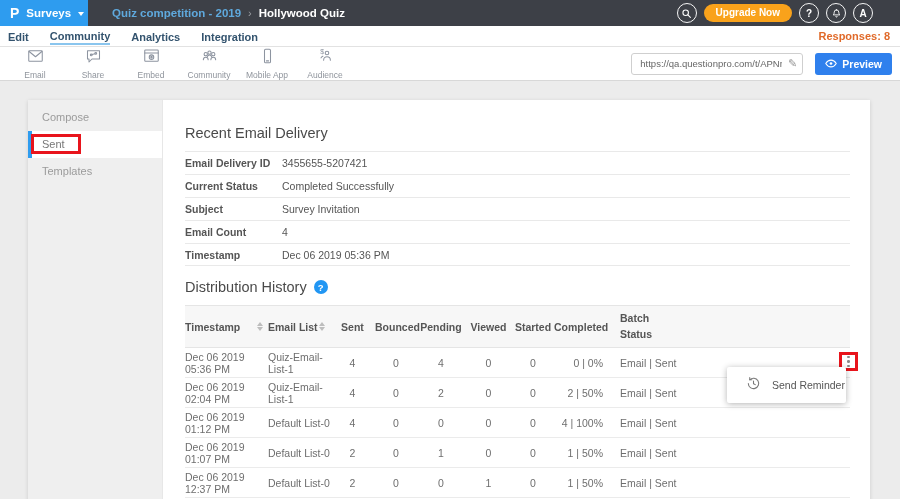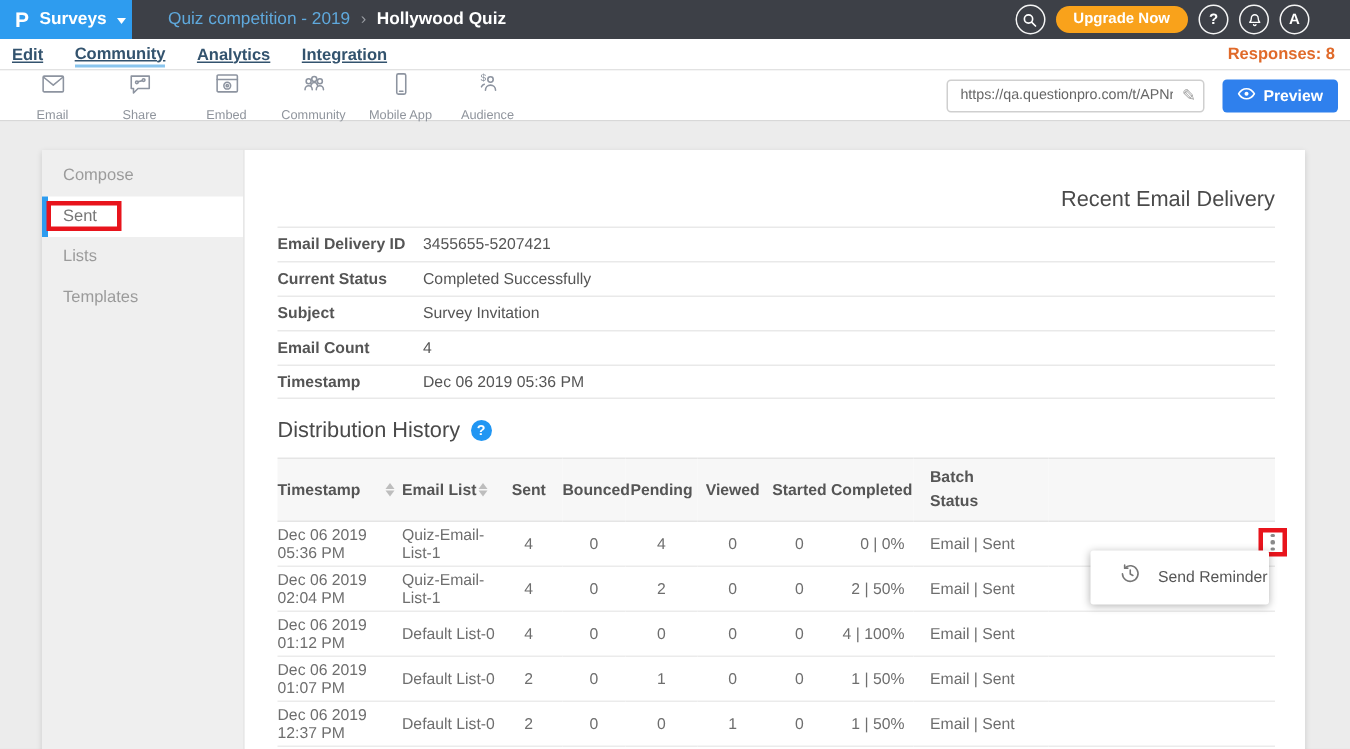--- a/index.html
+++ b/index.html
@@ -9,34 +9,34 @@
   
   .topbar { position:absolute; left:0; top:0; width:900px; height:26px;
             background:#3d4047; display:flex; align-items:center; }
   .logo-area { width:88px; height:26px; background:#2e9cef; display:flex;
                align-items:center; padding:0 8px 0 10px; color:#fff; gap:7px; }
   .logo-p { font-weight:bold; font-size:14px; line-height:1; }
   .product-label { font-size:11.5px; font-weight:600; }
   .caret-down { width:0; height:0; border-left:3.5px solid transparent;
                 border-right:3.5px solid transparent; border-top:4px solid #fff; margin-top:1px; }
   .breadcrumb { display:flex; align-items:center; gap:7px; margin-left:24px; font-size:11.5px; }
-  .bc-parent { color:#5fa9dd; font-weight:400; }
+  .bc-parent { color:#5fa9dd; font-weight:700; }
   .bc-sep { color:#9a9da3; font-size:11px; }
   .bc-current { color:#fff; font-weight:700; }
   .topbar-right { margin-left:auto; display:flex; align-items:center; gap:7px; padding-right:27px; }
   .circle-btn { width:20px; height:20px; border:1.5px solid rgba(255,255,255,.95); border-radius:50%;
                 display:flex; align-items:center; justify-content:center; color:#fff;
                 font-size:10px; font-weight:bold; flex-shrink:0; }
   .upgrade-btn { background:#f9a21b; color:#fff; font-size:10px; font-weight:bold;
                  height:18px; line-height:18px; padding:0 12px; border-radius:9px; border:none; }
 
   
   .navbar { position:absolute; left:0; top:26px; width:900px; height:21px; background:#fff;
             border-bottom:1px solid #e2e2e2; display:flex; align-items:center; padding-left:8px; }
-  .nav-item { font-size:11px; font-weight:700; color:#33536e; margin-right:21px; padding:2px 0 1px;text-decoration:underline; }
+  .nav-item { font-size:11px; font-weight:700; color:#33536e; margin-right:21px; padding:2px 0 1px; }
   .nav-item.active { border-bottom:2px solid #8ac5ee; }
   .responses { margin-left:auto; padding-right:10px; font-size:11px; font-weight:700; color:#e06a2a; }
 
   
   .toolbar { position:absolute; left:0; top:47px; width:900px; height:34px; background:#fff;
              border-bottom:1px solid #d8d8d8; display:flex; align-items:center; padding-left:6px; }
   .tool { width:58px; display:flex; flex-direction:column; align-items:center; gap:1px; }
   .tool svg { stroke:#8d94a0; fill:none; stroke-width:1.4; stroke-linecap:round; stroke-linejoin:round; }
   .tool-label { font-size:8.5px; color:#8f949c; }
   .url-wrap { margin-left:auto; position:relative; }
@@ -53,21 +53,21 @@
           box-shadow:0 1px 4px rgba(0,0,0,.14); }
   .sidebar { position:absolute; left:0; top:0; width:135px; height:100%; background:#efefef;
              border-right:1px solid #e7e7e7; padding-top:4px; }
   .side-item { height:27px; line-height:27px; padding-left:10px; font-size:11px; color:#9b9b9b;
                border-left:4px solid transparent; }
   .side-item.active { background:#fff; color:#777; border-left:4px solid #2e9cef; }
   .redbox-sent { position:absolute; left:3px; top:34px; width:50px; height:20px;
                  border:3px solid #e8141c; pointer-events:none; }
 
   .main { position:absolute; left:135px; top:0; width:707px; height:100%; padding:0 20px 0 22px; }
-  .section-title { font-size:14.5px; color:#4a4a4a; font-weight:400;text-align:right; }
+  .section-title { font-size:14.5px; color:#4a4a4a; font-weight:400; }
   .title-recent { margin-top:25px; }
   .title-history { margin-top:13px; display:flex; align-items:center; gap:7px; }
   .help-circle { width:14px; height:14px; border-radius:50%; background:#2196f3; color:#fff;
                  font-size:9.5px; font-weight:bold; display:flex; align-items:center; justify-content:center; }
 
   
   .kv-table { margin-top:10px; width:665px; }
   .kv-row { display:flex; height:23px; align-items:center; border-top:1px solid #e9e9e9; }
   .kv-row:last-child { border-bottom:1px solid #e9e9e9; }
   .kv-label { width:97px; font-size:10.5px; font-weight:600; color:#555; }
@@ -221,21 +221,20 @@
   </button>
 </div>
 
 <div class="page-bg"></div>
 
 <div class="card">
 
   <div class="sidebar">
     <div class="side-item">Compose</div>
     <div class="side-item active">Sent</div>
-    <div class="side-item">Lists</div>
     <div class="side-item">Templates</div>
     <div class="redbox-sent"></div>
   </div>
 
   <div class="main">
 
     <div class="section-title title-recent">Recent Email Delivery</div>
 
     <div class="kv-table">
       <div class="kv-row">

